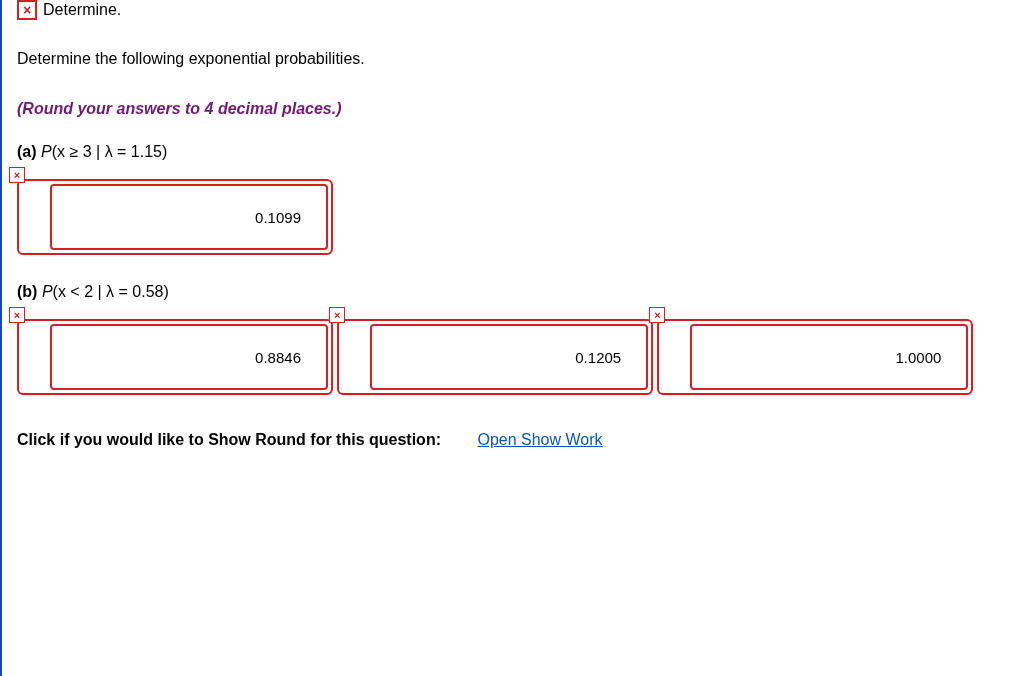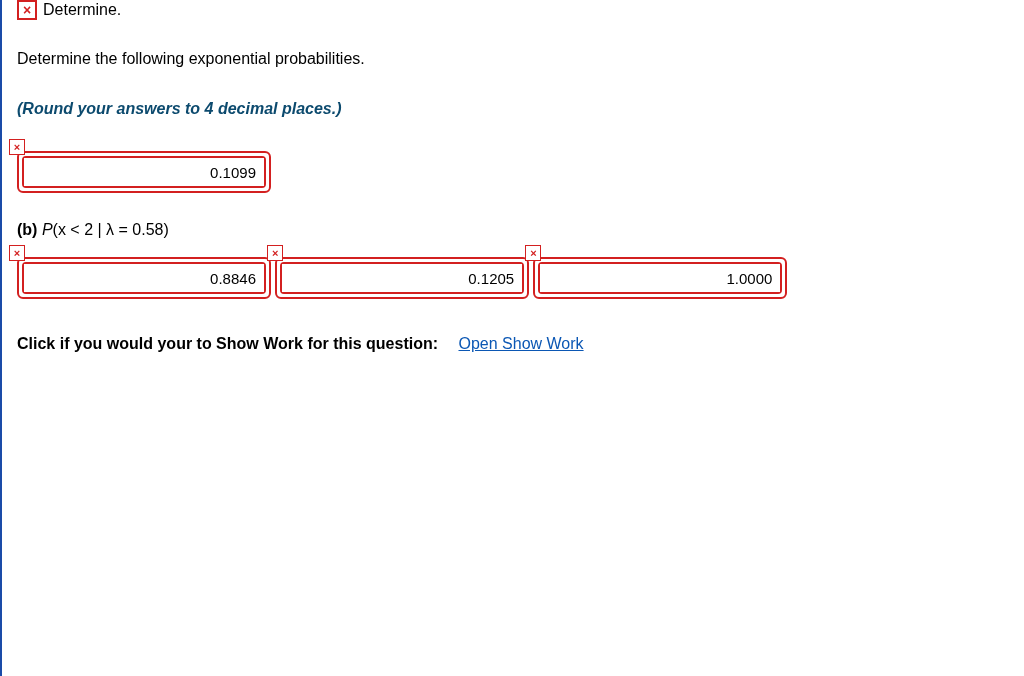--- a/index.html
+++ b/index.html
@@ -54,21 +54,21 @@
     z-index: 2;
   }
   .status-text {
     font-size: 16px;
   }
   .question-text {
     font-size: 16px;
     margin-bottom: 32px;
   }
   .instruction {
-    color: #0c4a6e;
+    color: #701a75;
     font-weight: bold;
     font-style: italic;
     font-size: 16px;
     margin-bottom: 25px;
   }
   .part-label {
     font-size: 16px;
     margin-bottom: 10px;
     margin-top: 20px;
   }
@@ -86,22 +86,23 @@
   }
   .answer-outer {
     border: 2.5px solid #d32020;
     border-radius: 6px;
     padding: 3px;
     display: inline-block;
   }
   .answer-inner {
     border: 2px solid #d32020;
     border-radius: 4px;
-    padding: 0;
+    padding: 17px;
     display: inline-block;
+    margin-left: 28px;
   }
   .answer-field {
     width: 240px;
     height: 28px;
     border: none;
     padding: 2px 8px 2px 4px;
     font-family: Verdana, Geneva, sans-serif;
     font-size: 15px;
     text-align: right;
     box-sizing: border-box;
@@ -111,39 +112,43 @@
   .show-work-row {
     margin-top: 28px;
     font-size: 16px;
   }
   .show-work-row .bold {
     font-weight: bold;
   }
   .show-work-link {
     color: #0b57b4;
     text-decoration: underline;
-    margin-left: 16px;
+    margin-left: 32px;
     cursor: pointer;
   }
 </style>
 </head>
 <body>
 
 <div class="container">
 
   <div class="status-row">
     <div class="x-box">×</div>
     <span class="status-text">Determine.</span>
   </div>
 
   <div class="question-text">Determine the following exponential probabilities.</div>
 
   <div class="instruction">(Round your answers to 4 decimal places.)</div>
 
   
+  <div class="part-label">
+    <span class="bold">(a)</span>
+    <span class="ital">P</span><span>(x ≥ 3 | λ = 1.15)</span>
+  </div>
   <div class="answer-wrap">
     <div class="x-box-small">×</div>
     <div class="answer-outer">
       <div class="answer-inner">
         <input class="answer-field" type="text" value="0.1099" style="">
       </div>
     </div>
   </div>
 
   
@@ -174,17 +179,17 @@
   <div class="answer-wrap">
     <div class="x-box-small">×</div>
     <div class="answer-outer">
       <div class="answer-inner">
         <input class="answer-field" type="text" value="1.0000" style="">
       </div>
     </div>
   </div>
 
   <div class="show-work-row">
-    <span class="bold">Click if you would your to Show Work for this question:</span>
+    <span class="bold">Click if you would like to Show Round for this question:</span>
     <a class="show-work-link">Open Show Work</a>
   </div>
 
 </div>
 
 </body></html>

